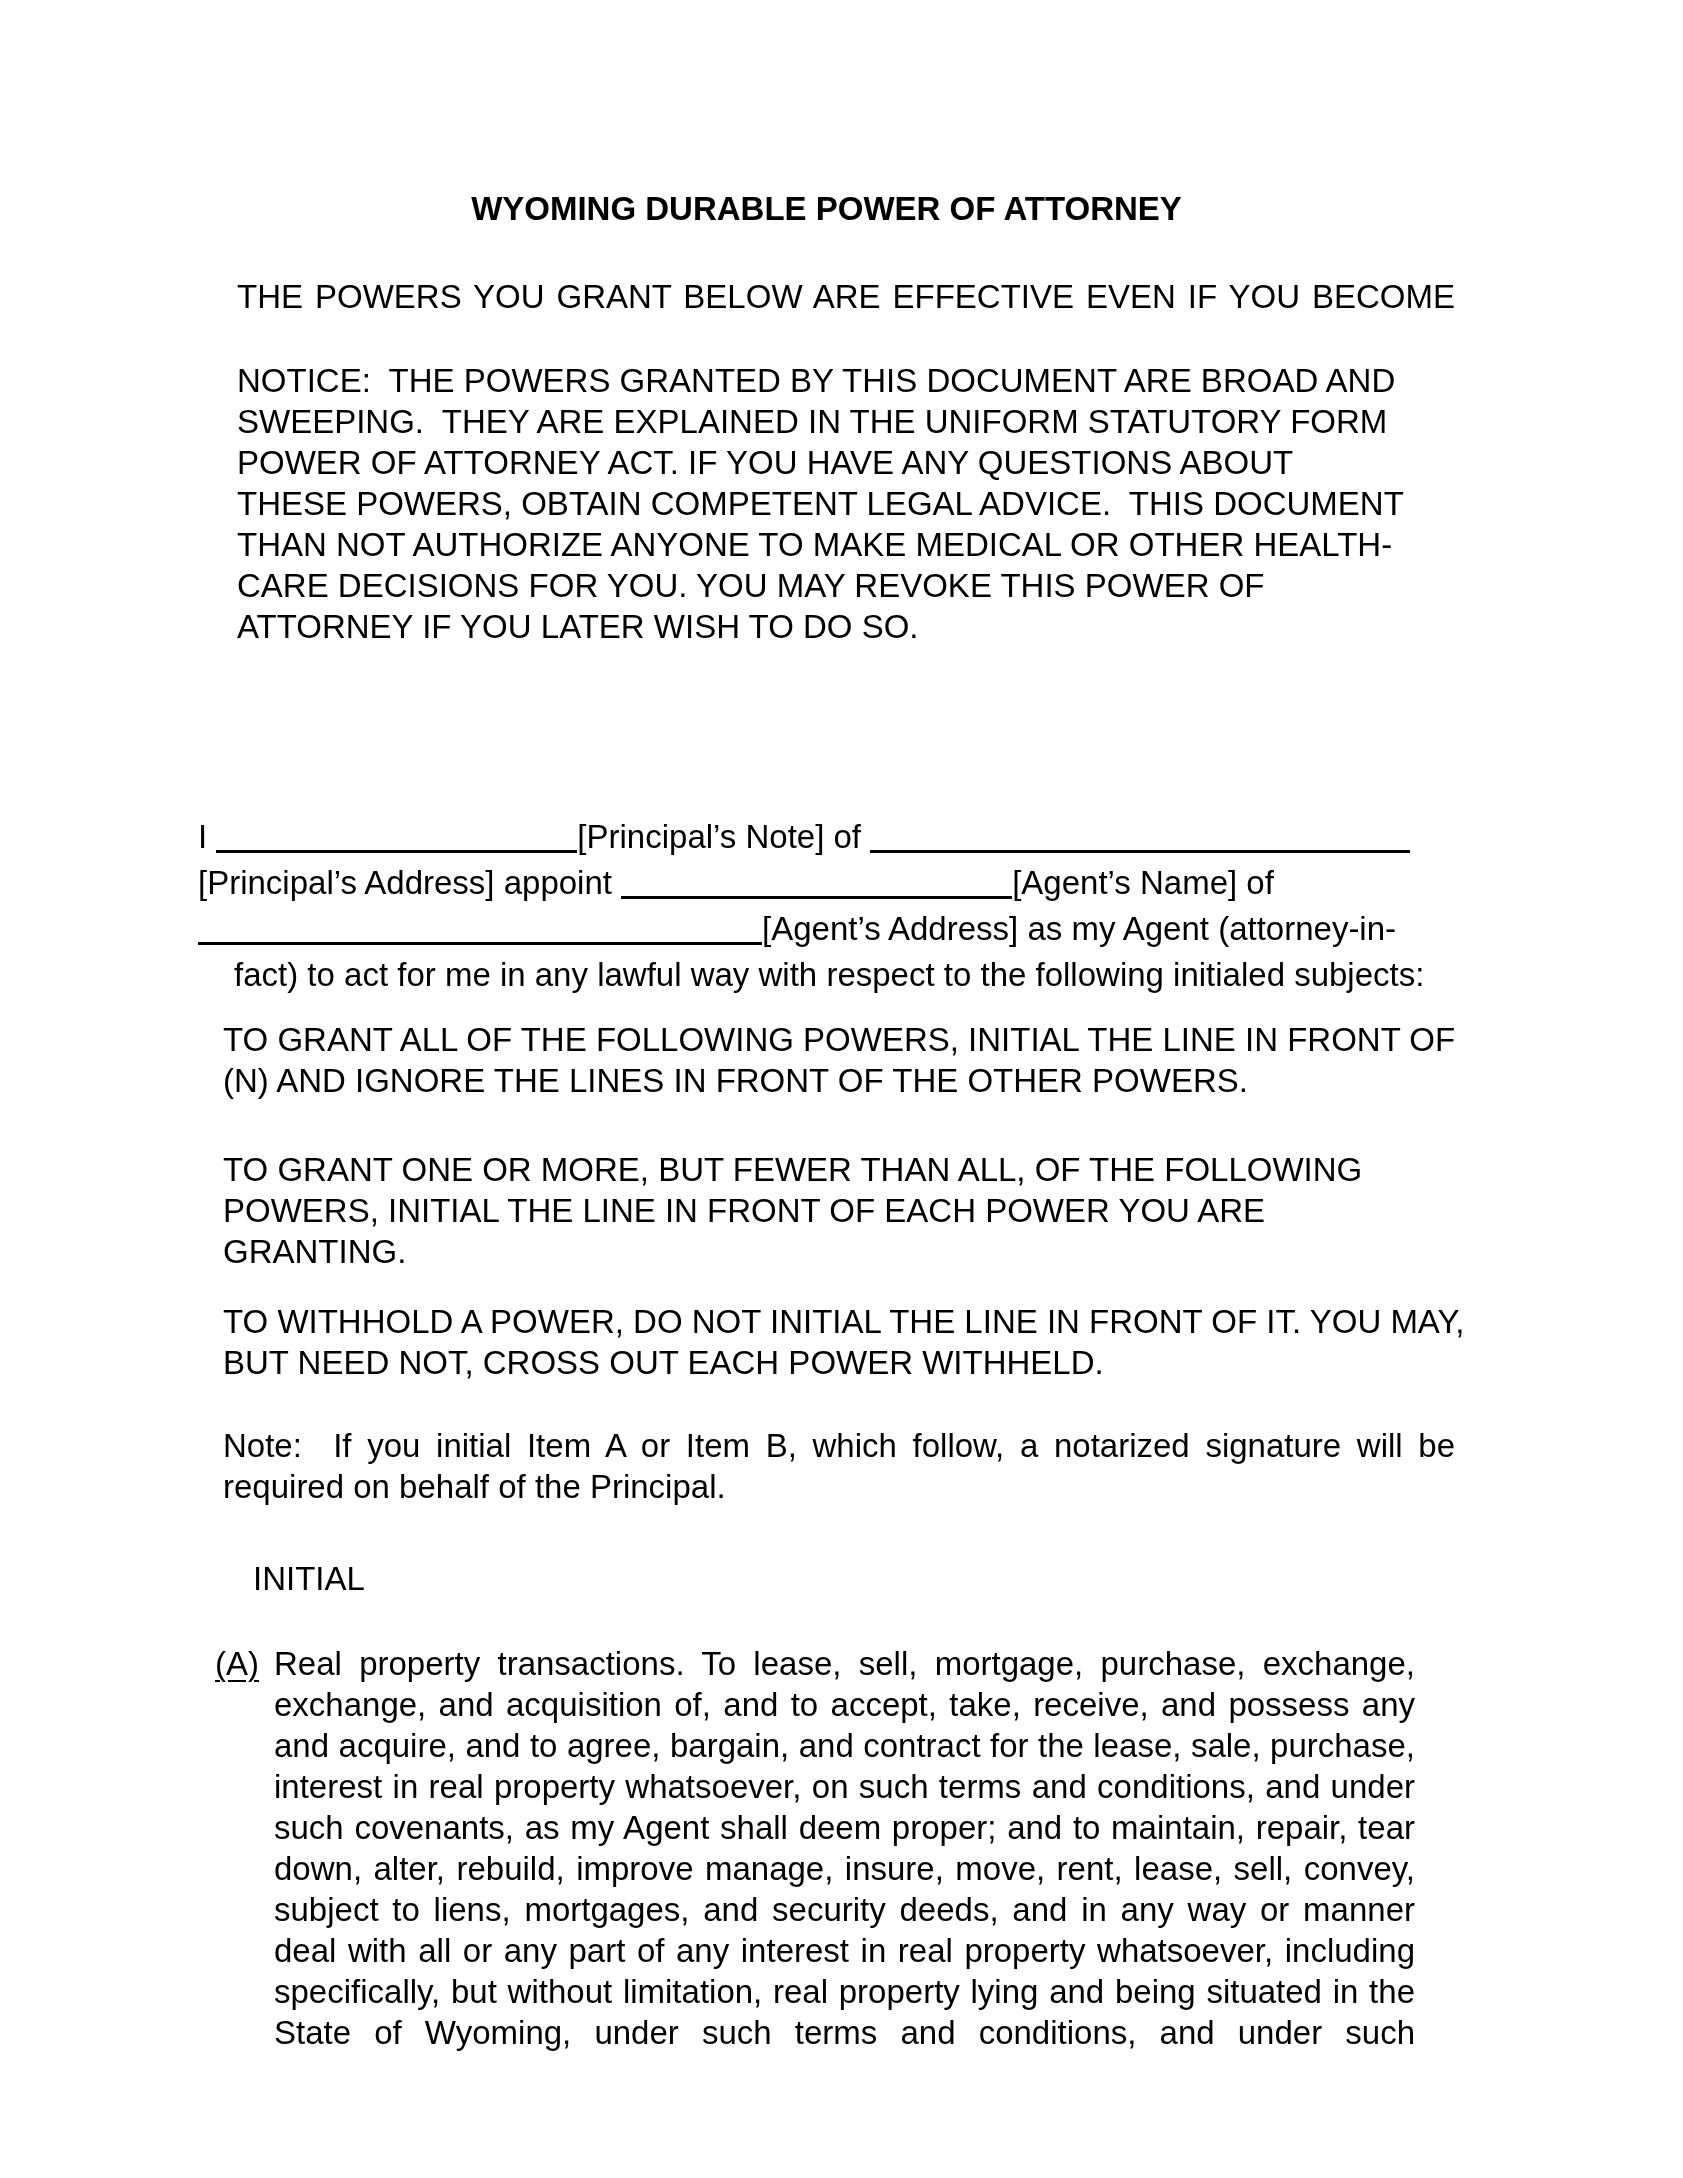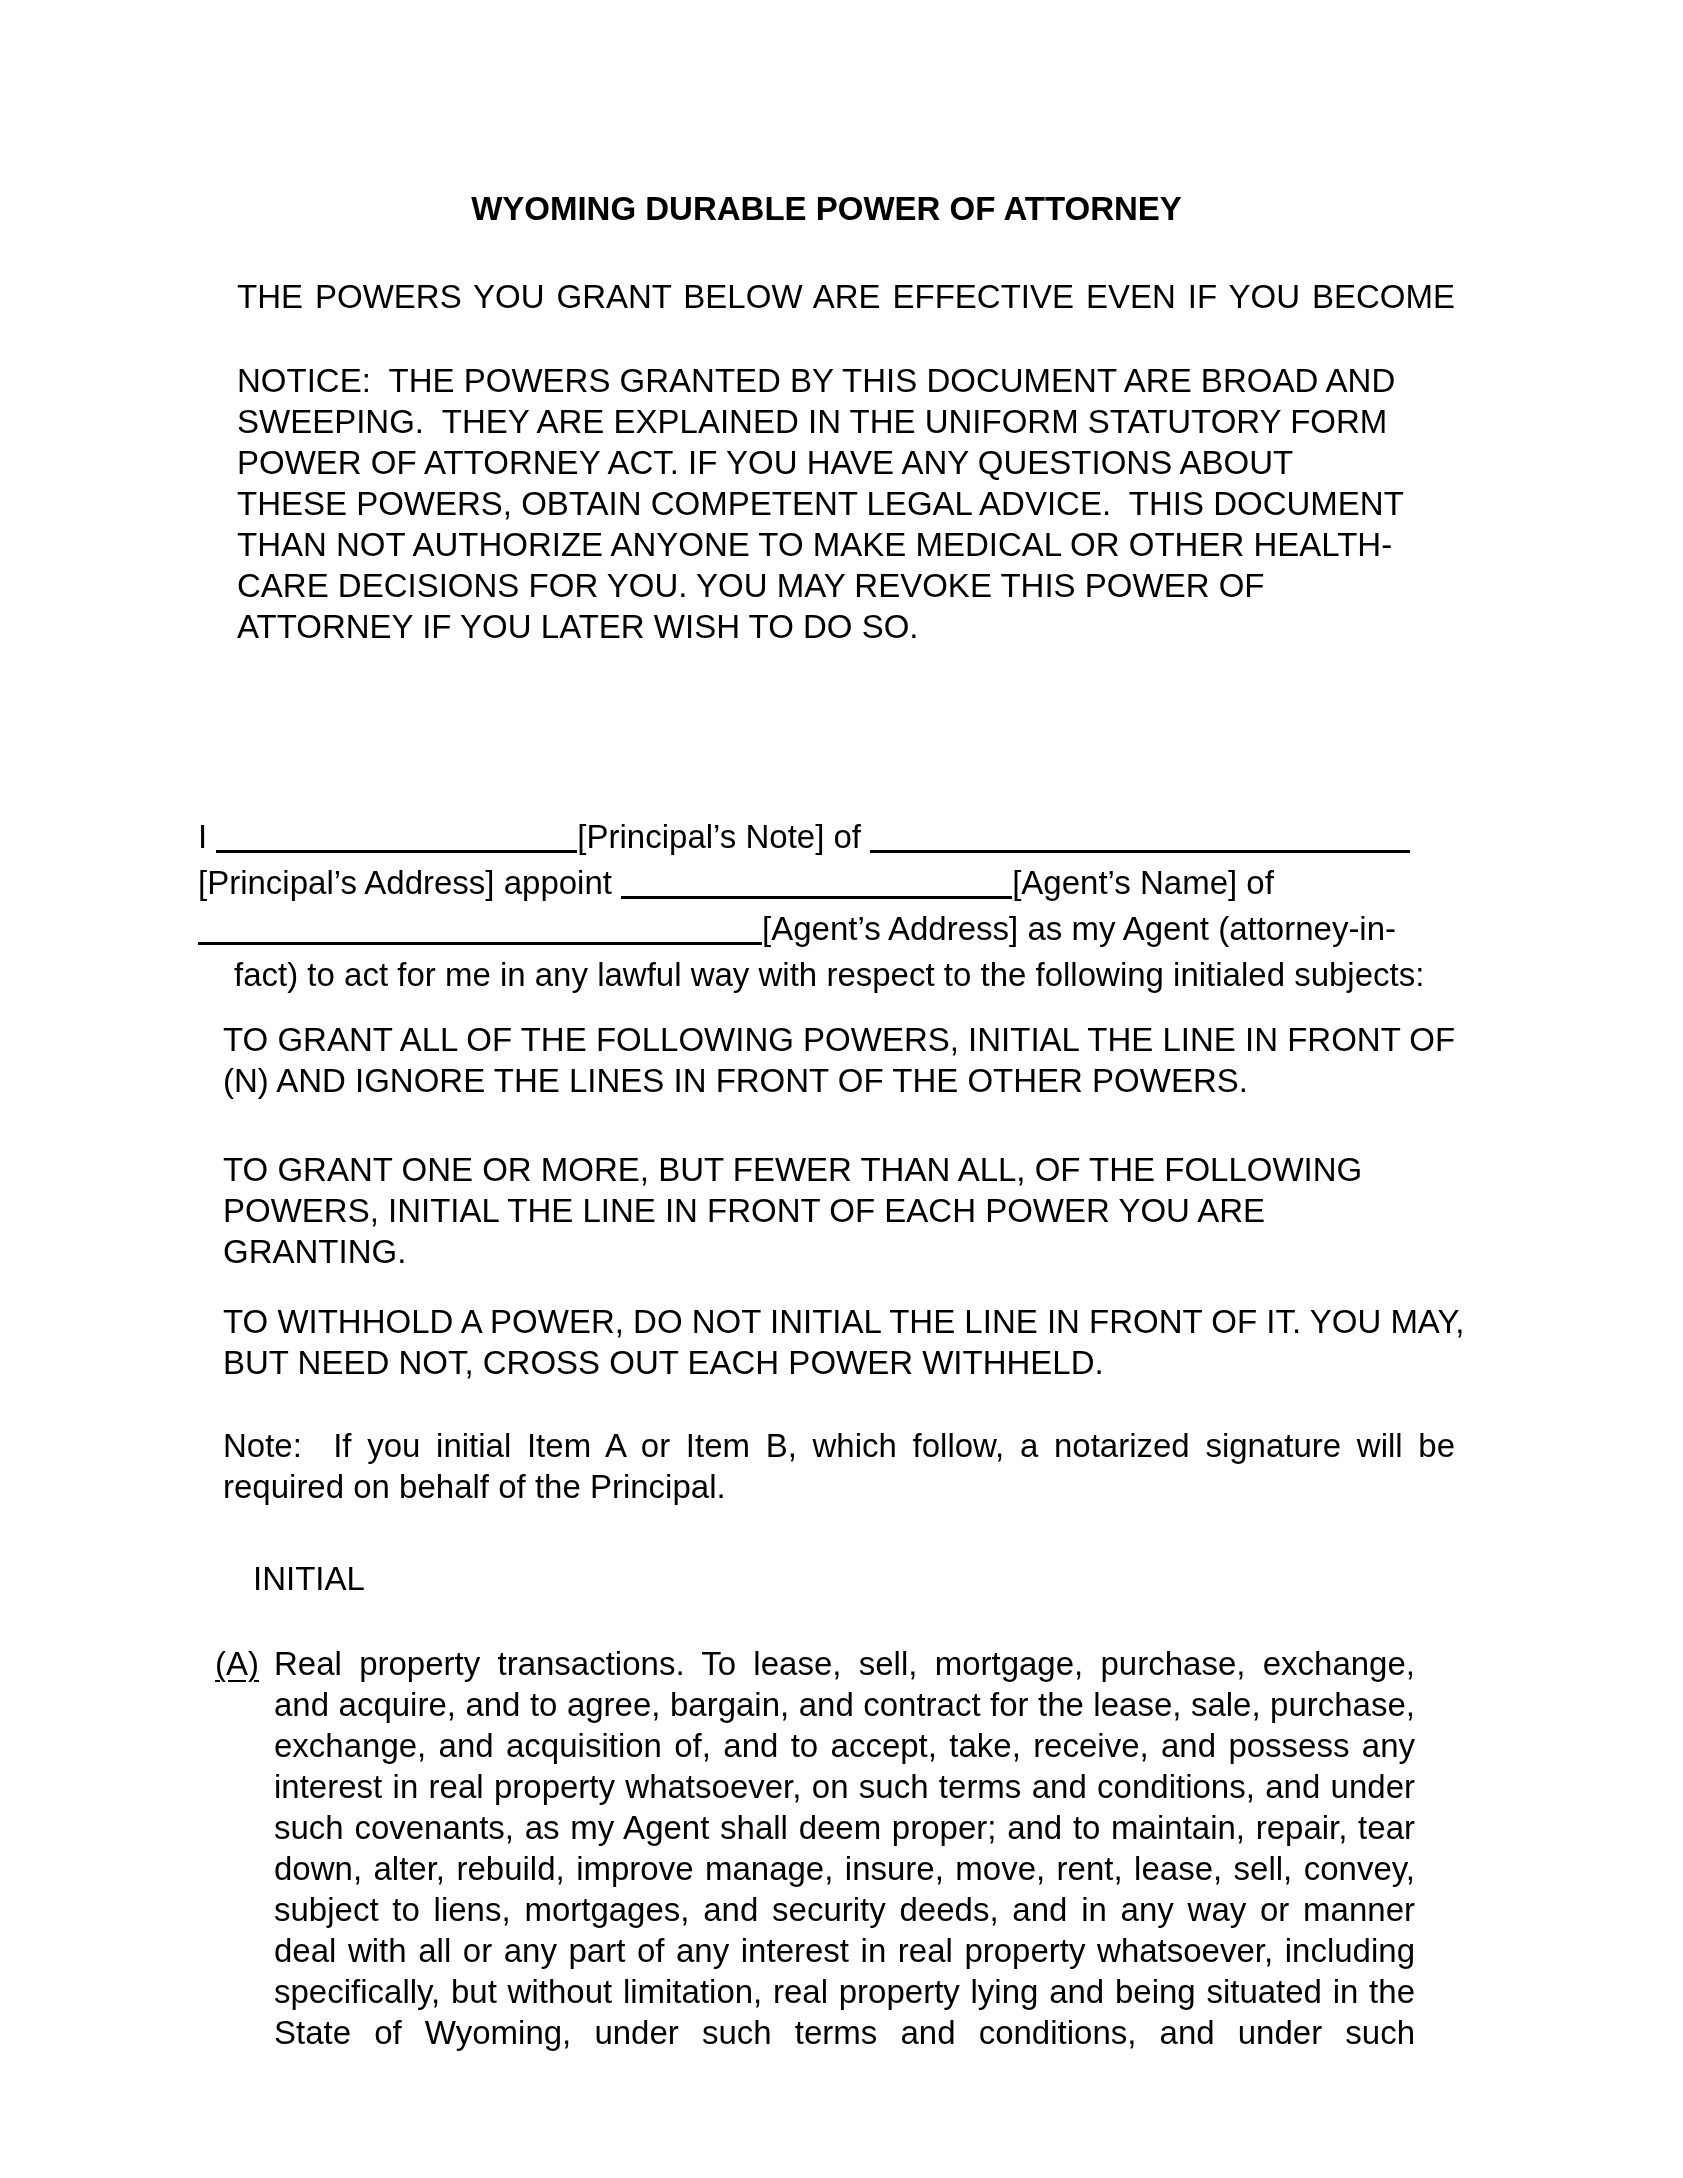--- a/index.html
+++ b/index.html
@@ -112,22 +112,22 @@
       <div class="line j">Note:&nbsp; If you initial Item A or Item B, which follow, a notarized signature will be</div>
       <div class="line">required on behalf of the Principal.</div>
     </div>
 
   <div class="para p-initial">
       <div class="line">INITIAL</div>
     </div>
 
   <div class="para item-a">
       <div class="line j">Real property transactions. To lease, sell, mortgage, purchase, exchange,<span class="alabel">(A)</span></div>
+      <div class="line j">exchange, and acquisition of, and to accept, take, receive, and possess any</div>
       <div class="line j">and acquire, and to agree, bargain, and contract for the lease, sale, purchase,</div>
-      <div class="line j">exchange, and acquisition of, and to accept, take, receive, and possess any</div>
       <div class="line j">interest in real property whatsoever, on such terms and conditions, and under</div>
       <div class="line j">such covenants, as my Agent shall deem proper; and to maintain, repair, tear</div>
       <div class="line j">down, alter, rebuild, improve manage, insure, move, rent, lease, sell, convey,</div>
       <div class="line j">subject to liens, mortgages, and security deeds, and in any way or manner</div>
       <div class="line j">deal with all or any part of any interest in real property whatsoever, including</div>
       <div class="line j">specifically, but without limitation, real property lying and being situated in the</div>
       <div class="line j">State of Wyoming, under such terms and conditions, and under such</div>
     </div>
 
 </div>

